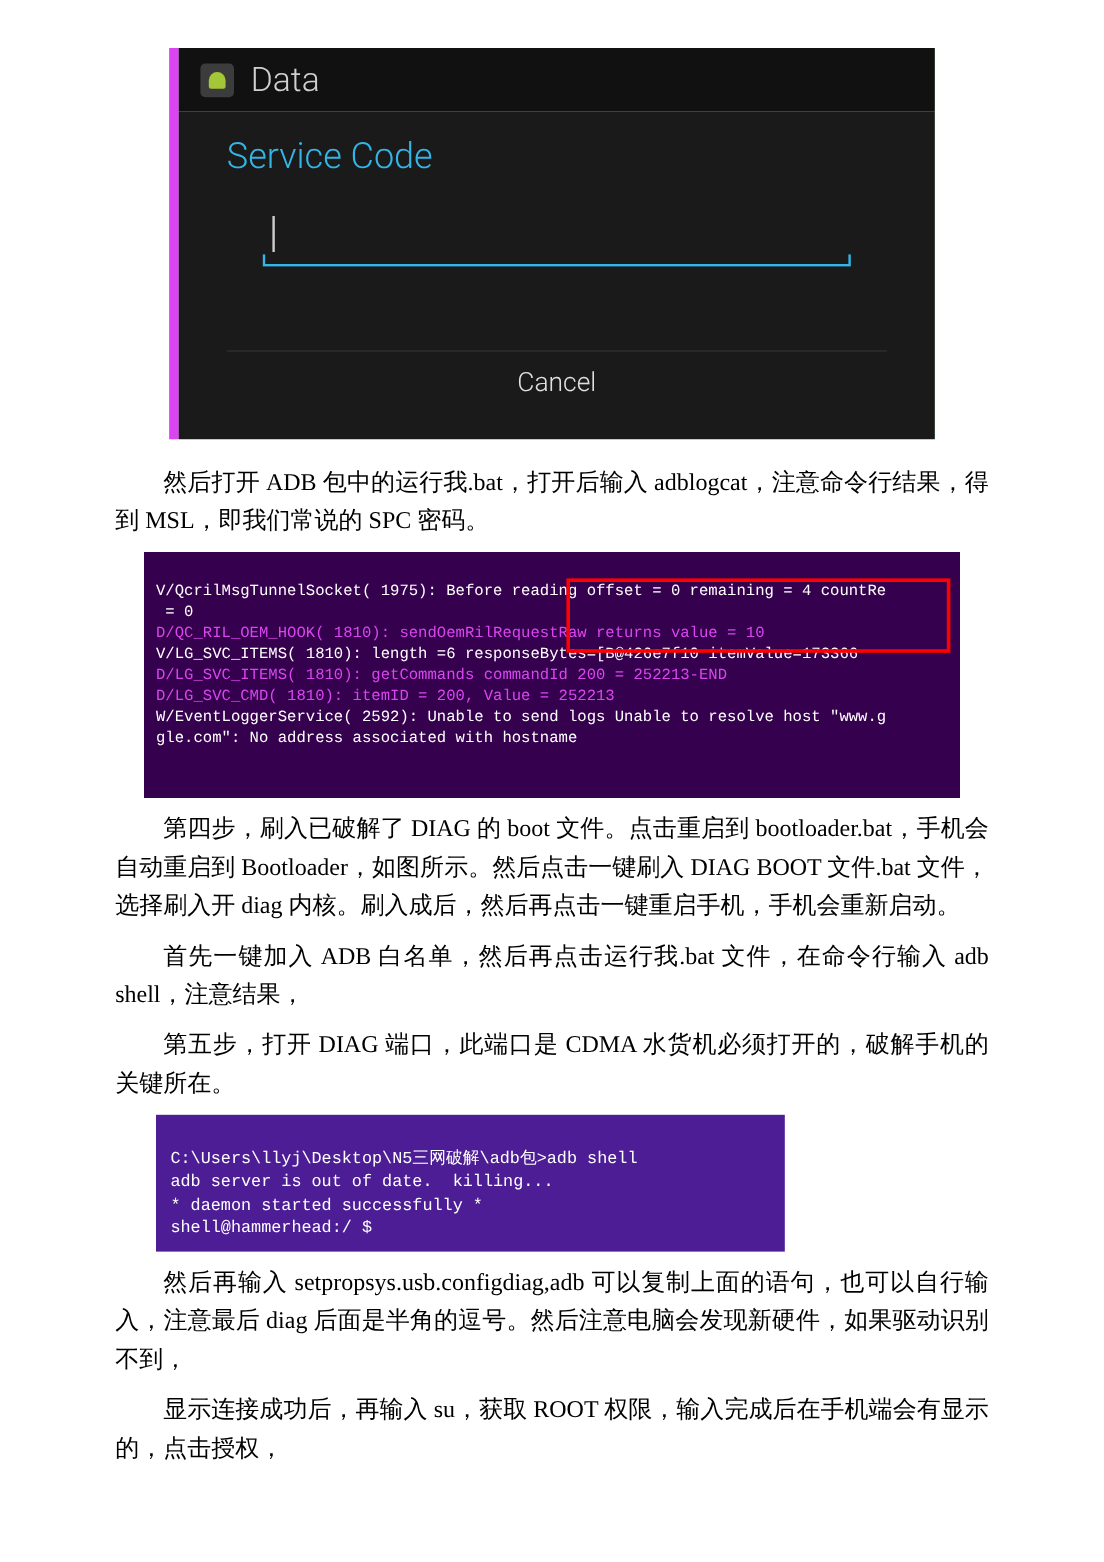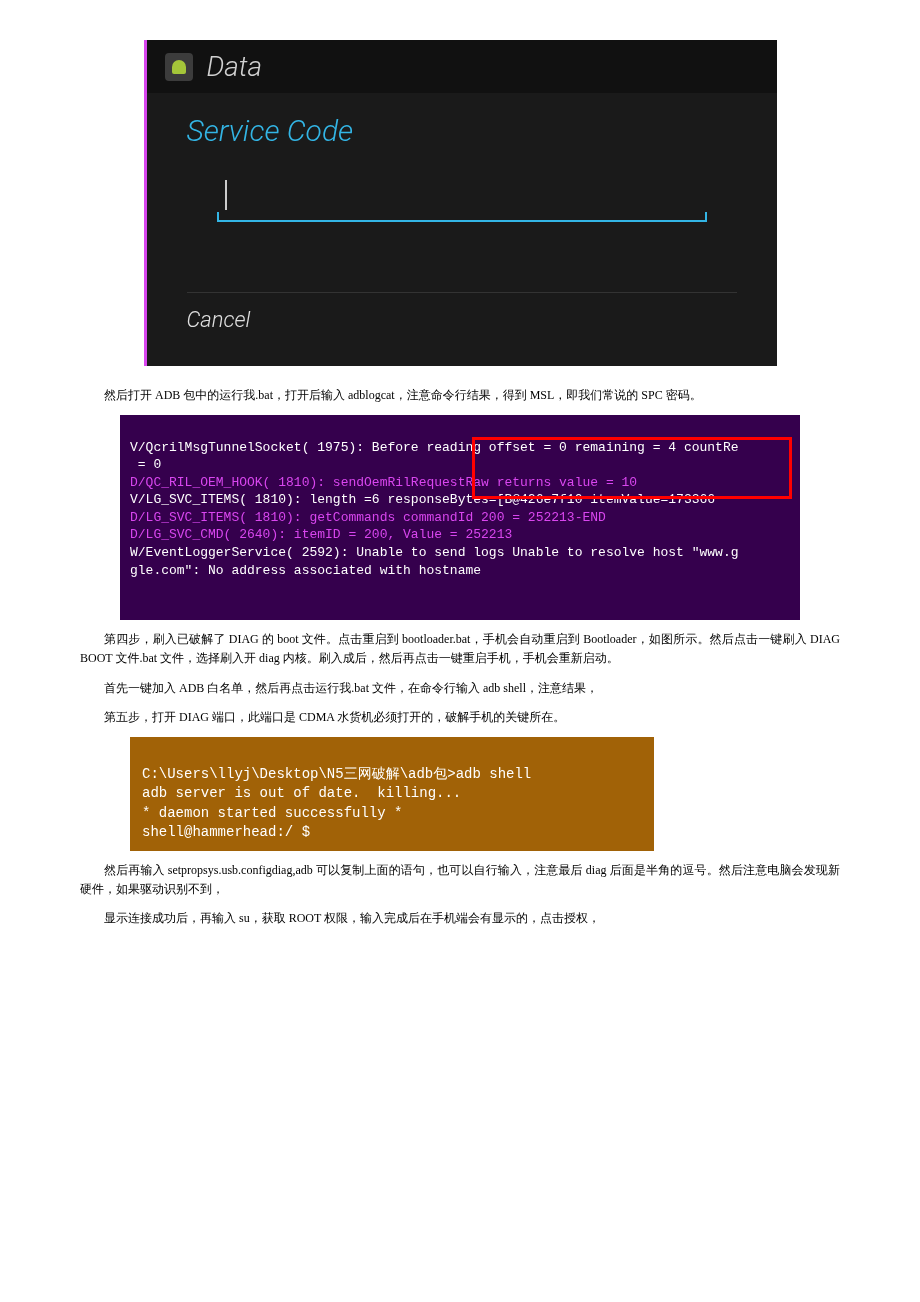--- a/index.html
+++ b/index.html
@@ -10,23 +10,22 @@
     width: 920px;
     color: #000;
   }
   .page {
     padding: 40px 80px;
     box-sizing: border-box;
   }
   .screenshot1 {
     margin: 0 auto 20px auto;
     width: 630px;
-    border-left: 3px solid #d946ef;
+    border-left: 8px solid #d946ef;
     background: #86efac;
-    font-style: italic;
   }
   .ss1-titlebar {
     display: flex;
     align-items: center;
     padding: 10px 18px;
     background: #111;
   }
   .android-icon {
     width: 28px;
     height: 28px;
@@ -85,31 +84,31 @@
     top: 4px;
     width: 2px;
     height: 30px;
     background: #ccc;
   }
   .ss1-button-row {
     border-top: 1px solid #333;
     margin-top: 70px;
   }
   .ss1-cancel {
-    text-align: left;
+    text-align: center;
     padding: 14px 0;
     color: #e0e0e0;
     font-size: 22px;
     font-family: "Roboto","Helvetica Neue",Arial,sans-serif;
     font-weight: 300;
   }
   p.body-text {
-    font-size: 12px;
+    font-size: 20px;
     line-height: 1.6;
-    margin: 10px 0;
+    margin: 10px 16px;
     text-align: justify;
   }
   .indent {
     text-indent: 2em;
   }
   .terminal {
     background: #35004d;
     color: #ffffff;
     font-family: "Consolas","Courier New",monospace;
     font-size: 13px;
@@ -122,21 +121,21 @@
   .terminal1 {
     width: 660px;
   }
   .yellow { color: #d946ef; }
   .highlight-box {
     position: absolute;
     border: 3px solid #ff0000;
     pointer-events: none;
   }
   .terminal2 {
-    background: #a16207;
+    background: #4c1d95;
     color: #fff;
     font-family: "Consolas","Courier New","SimSun",monospace;
     font-size: 14px;
     padding: 8px 12px;
     white-space: pre;
     line-height: 1.4;
     width: 500px;
     margin: 10px 0 10px 50px;
   }
 </style>
@@ -164,21 +163,21 @@
   </div>
 
   <p class="body-text indent">然后打开 ADB 包中的运行我.bat，打开后输入 adblogcat，注意命令行结果，得到 MSL，即我们常说的 SPC 密码。</p>
 
   <div class="terminal terminal1">
 <span>V/QcrilMsgTunnelSocket( 1975): Before reading offset = 0 remaining = 4 countRe</span>
 <span> = 0</span>
 <span class="yellow">D/QC_RIL_OEM_HOOK( 1810): sendOemRilRequestRaw returns value = 10</span>
 <span>V/LG_SVC_ITEMS( 1810): length =6 responseBytes=[B@426e7f10 itemValue=173366</span>
 <span class="yellow">D/LG_SVC_ITEMS( 1810): getCommands commandId 200 = 252213-END</span>
-<span class="yellow">D/LG_SVC_CMD( 2640): itemID = 200, Value = 252213</span>
+<span class="yellow">D/LG_SVC_CMD( 1810): itemID = 200, Value = 252213</span>
 <span>W/EventLoggerService( 2592): Unable to send logs Unable to resolve host "www.g</span>
 <span>gle.com": No address associated with hostname</span>
     <div class="highlight-box" style="left:352px; top:22px; width:314px; height:56px;"></div>
   </div>
 
   <p class="body-text indent">第四步，刷入已破解了 DIAG 的 boot 文件。点击重启到 bootloader.bat，手机会自动重启到 Bootloader，如图所示。然后点击一键刷入 DIAG BOOT 文件.bat 文件，选择刷入开 diag 内核。刷入成后，然后再点击一键重启手机，手机会重新启动。</p>
 
   <p class="body-text indent">首先一键加入 ADB 白名单，然后再点击运行我.bat 文件，在命令行输入 adb shell，注意结果，</p>
 
   <p class="body-text indent">第五步，打开 DIAG 端口，此端口是 CDMA 水货机必须打开的，破解手机的关键所在。</p>

